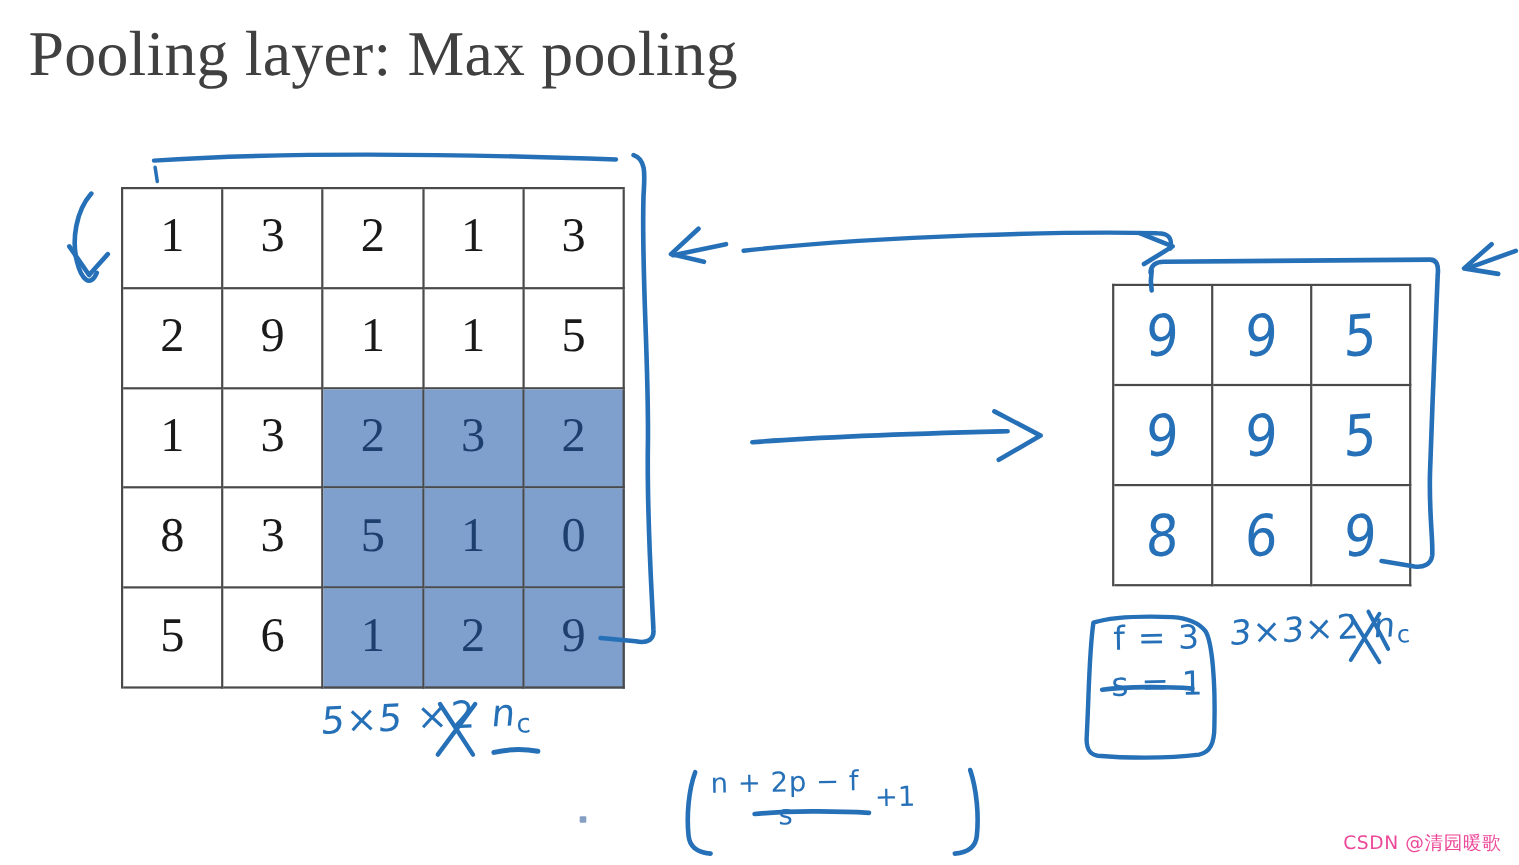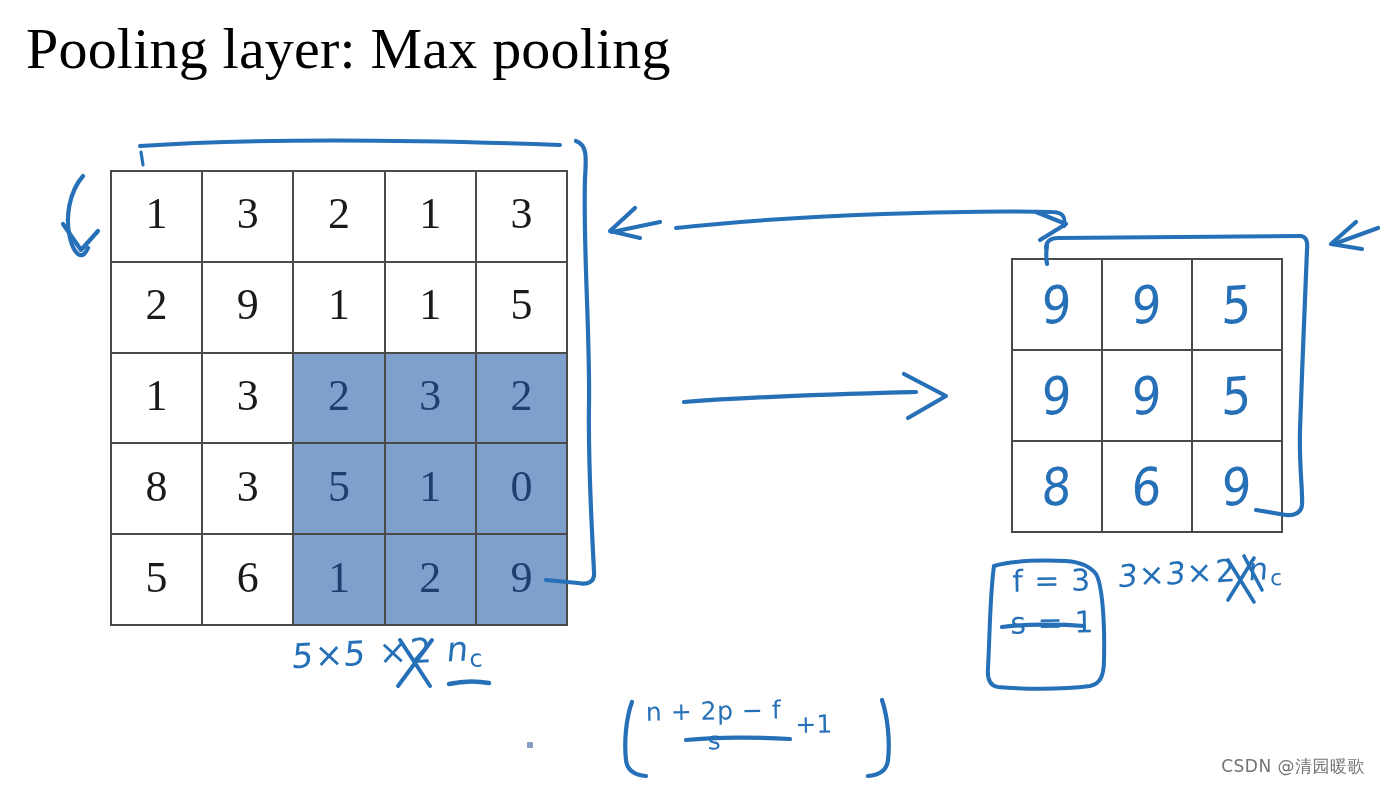--- a/index.html
+++ b/index.html
@@ -25,21 +25,21 @@
   }
 
   
   #slide-title {
     position: absolute;
     left: 26px;
     top: 12px;
     font-family: "Liberation Serif", serif;
     font-size: 58px;
     line-height: 74px;
-    color: #000000;
+    color: #404040;
     letter-spacing: 0.2px;
     white-space: nowrap;
     font-weight: 400;
   }
 
   
   .matrix {
     position: absolute;
     display: grid;
     box-sizing: border-box;
@@ -213,21 +213,21 @@
     border-radius: 1px;
   }
 
   
   #watermark {
     position: absolute;
     right: 16px;
     bottom: 8px;
     font-family: "DejaVu Sans", sans-serif;
     font-size: 17px;
-    color: #737373;
+    color: #ec4899;
     letter-spacing: 0.5px;
     user-select: none;
     white-space: nowrap;
   }
 </style>
 </head>
 <body>
 
 <div id="slide">
 

